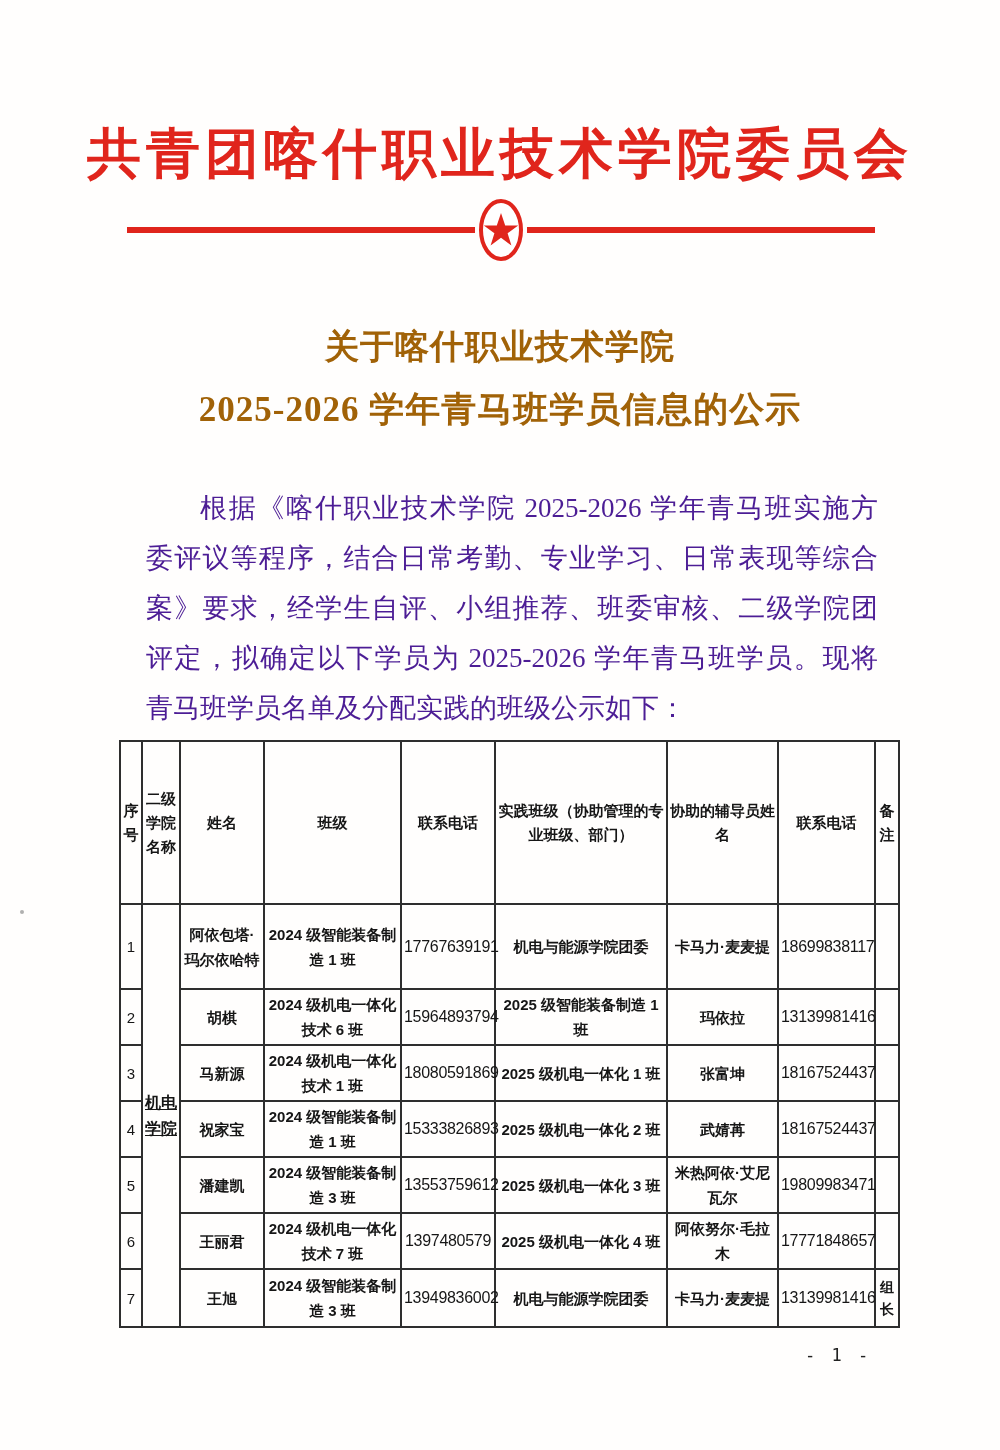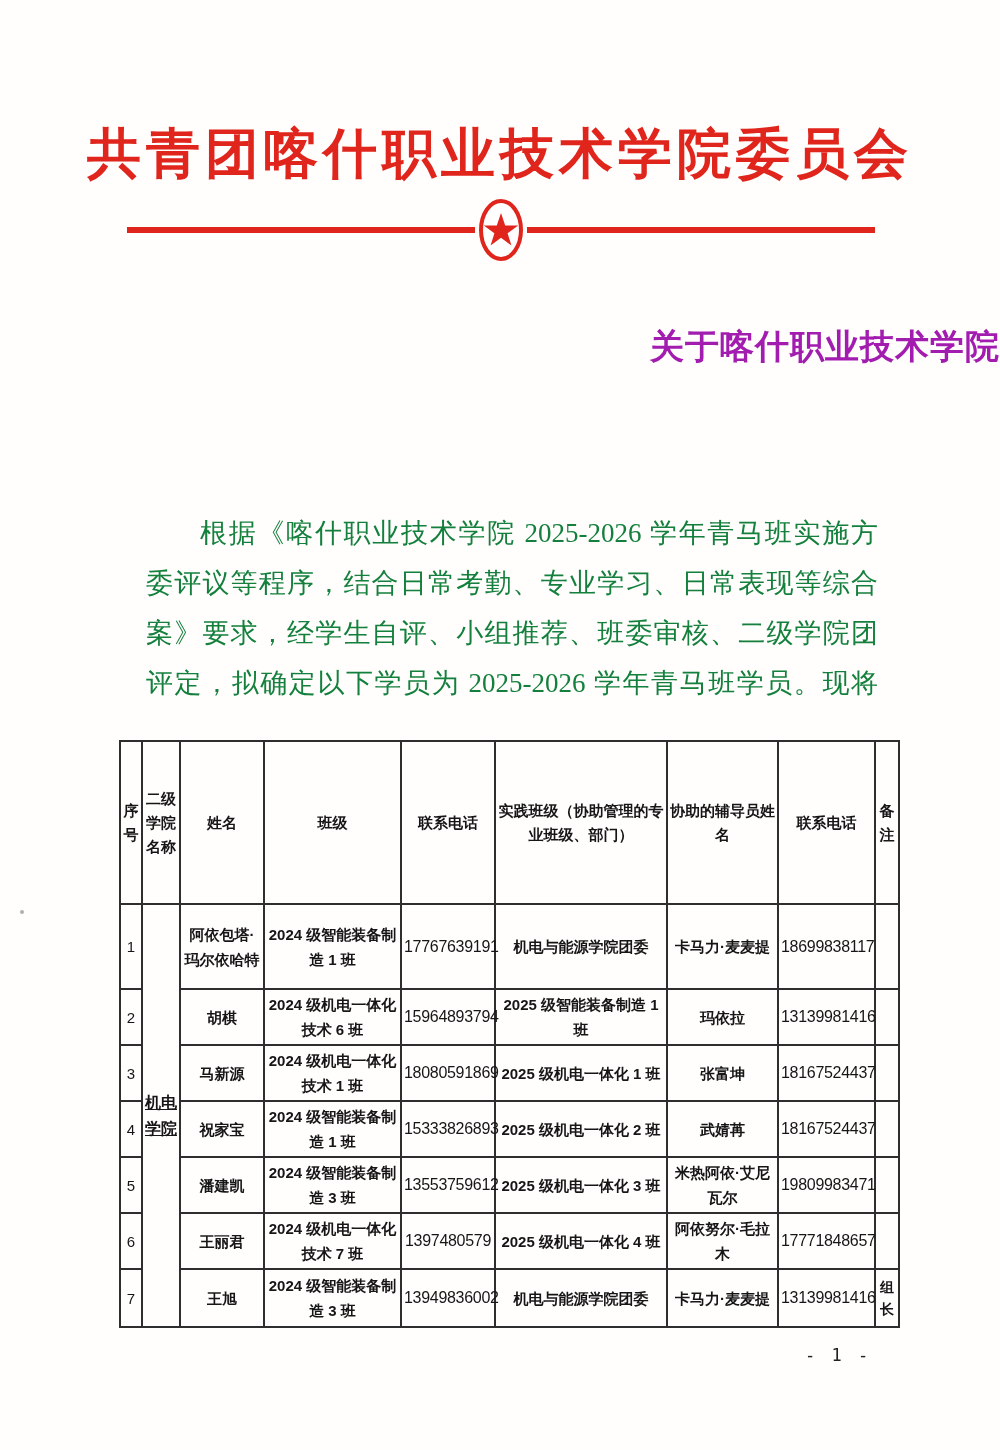--- a/index.html
+++ b/index.html
@@ -14,29 +14,29 @@
     font-family:"Liberation Serif", serif;white-space:nowrap;
   }
   .divider{
     position:absolute;top:197px;left:127px;width:748px;height:66px;
     display:flex;align-items:center;
   }
   .divider .seg{flex:1;height:6px;background:#e0251c;}
   .divider svg{flex:0 0 auto;margin:0 3px;display:block;}
   
   .doc-title{
-    position:absolute;left:0;width:1000px;text-align:right;font-weight:bold;
-    color:#a21caf;letter-spacing:1px;white-space:nowrap;
+    position:absolute;left:0;width:1000px;text-align:center;font-weight:bold;
+    color:#a16207;letter-spacing:1px;white-space:nowrap;
   }
   .t1{top:324px;font-size:34px;}
   .t2{top:386px;font-size:35px;}
   
   .body-text{
-    position:absolute;top:508px;left:146px;width:732px;
-    font-size:27px;color:#15803d;
+    position:absolute;top:483px;left:146px;width:732px;
+    font-size:27px;color:#4c1d95;
   }
   .bline{
     height:50px;line-height:50px;text-align:justify;text-align-last:justify;
     white-space:nowrap;overflow:visible;
   }
   .bline.indent{text-indent:2em;}
   .bline.last{text-align-last:left;}
   
   table.roster{
     position:absolute;top:740px;left:119px;width:779px;
@@ -81,26 +81,28 @@
   <div class="divider">
     <span class="seg"></span>
     <svg width="46" height="64" viewBox="0 0 46 64" xmlns="http://www.w3.org/2000/svg">
       <ellipse cx="23" cy="32" rx="20" ry="29" fill="#ffffff" stroke="#e0251c" stroke-width="4"></ellipse>
       <polygon fill="#e0251c" points="23,15 27.2,27.4 40.2,27.6 29.6,35.2 33.4,47.4 23,39.8 12.6,47.4 16.4,35.2 5.8,27.6 18.8,27.4"></polygon>
     </svg>
     <span class="seg"></span>
   </div>
 
   <div class="doc-title t1">关于喀什职业技术学院</div>
+  <div class="doc-title t2">2025-2026 学年青马班学员信息的公示</div>
 
   <div class="body-text">
     <div class="bline indent">根据《喀什职业技术学院 2025-2026 学年青马班实施方</div>
     <div class="bline">委评议等程序，结合日常考勤、专业学习、日常表现等综合</div>
     <div class="bline">案》要求，经学生自评、小组推荐、班委审核、二级学院团</div>
     <div class="bline">评定，拟确定以下学员为 2025-2026 学年青马班学员。现将</div>
+    <div class="bline last">青马班学员名单及分配实践的班级公示如下：</div>
   </div>
 
   <table class="roster">
     <colgroup>
       <col style="width:22px">
         <col style="width:38px">
         <col style="width:84px">
       <col style="width:137px">
         <col style="width:94px">
         <col style="width:172px">

